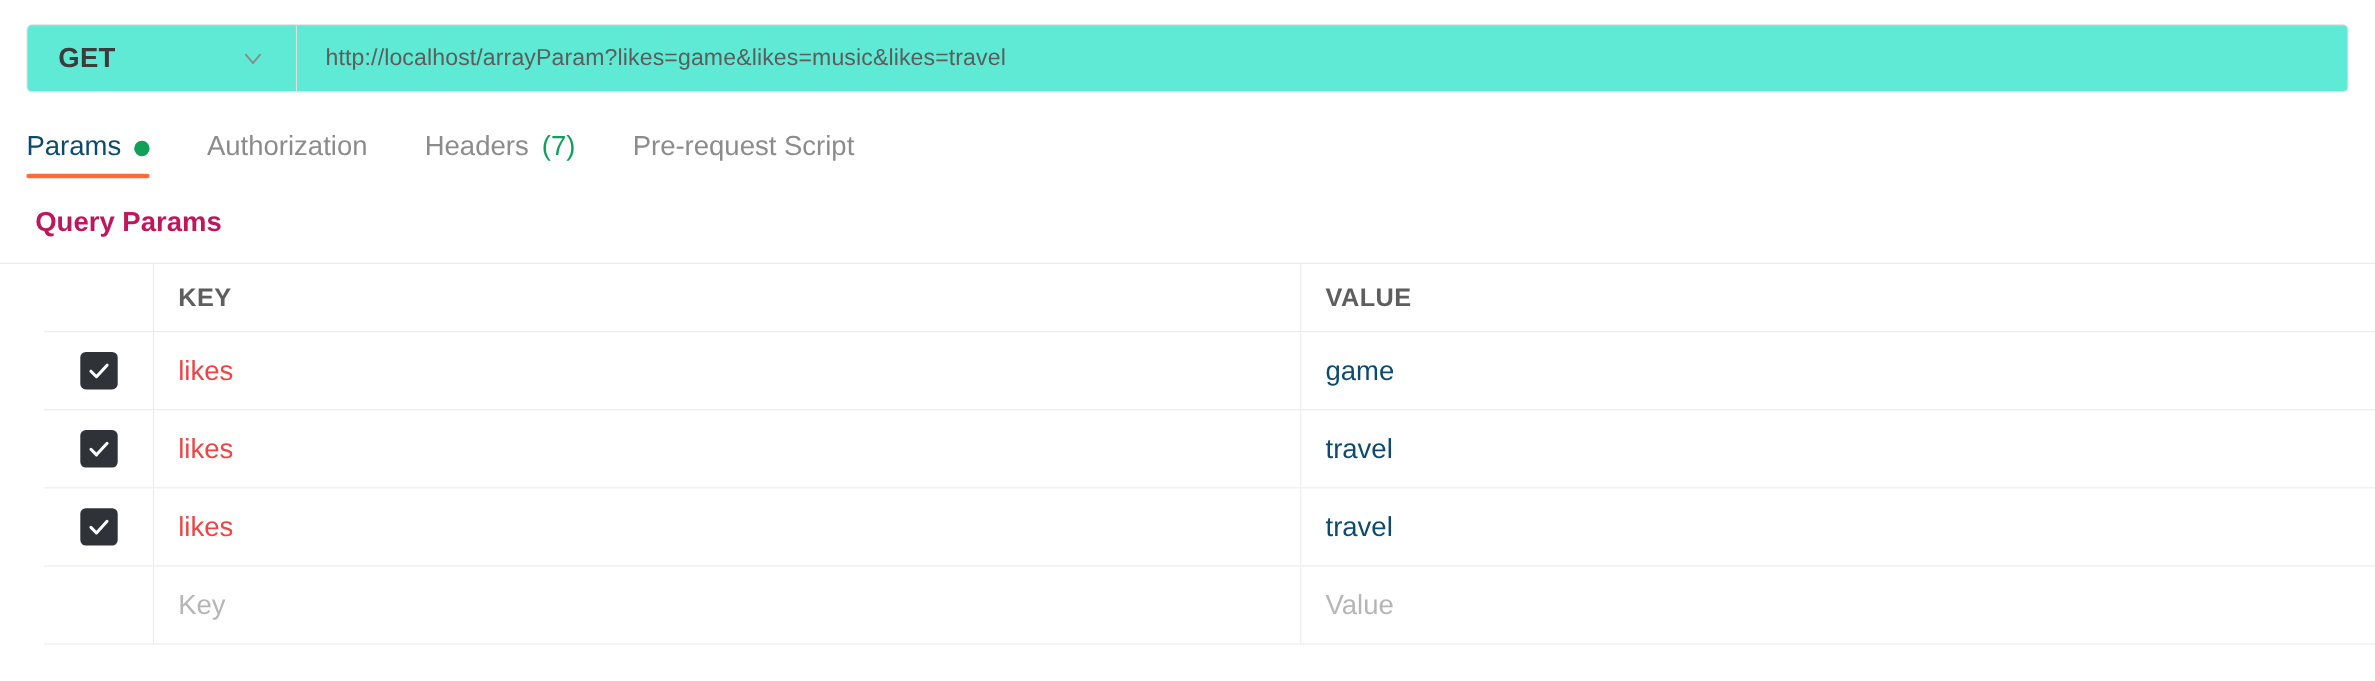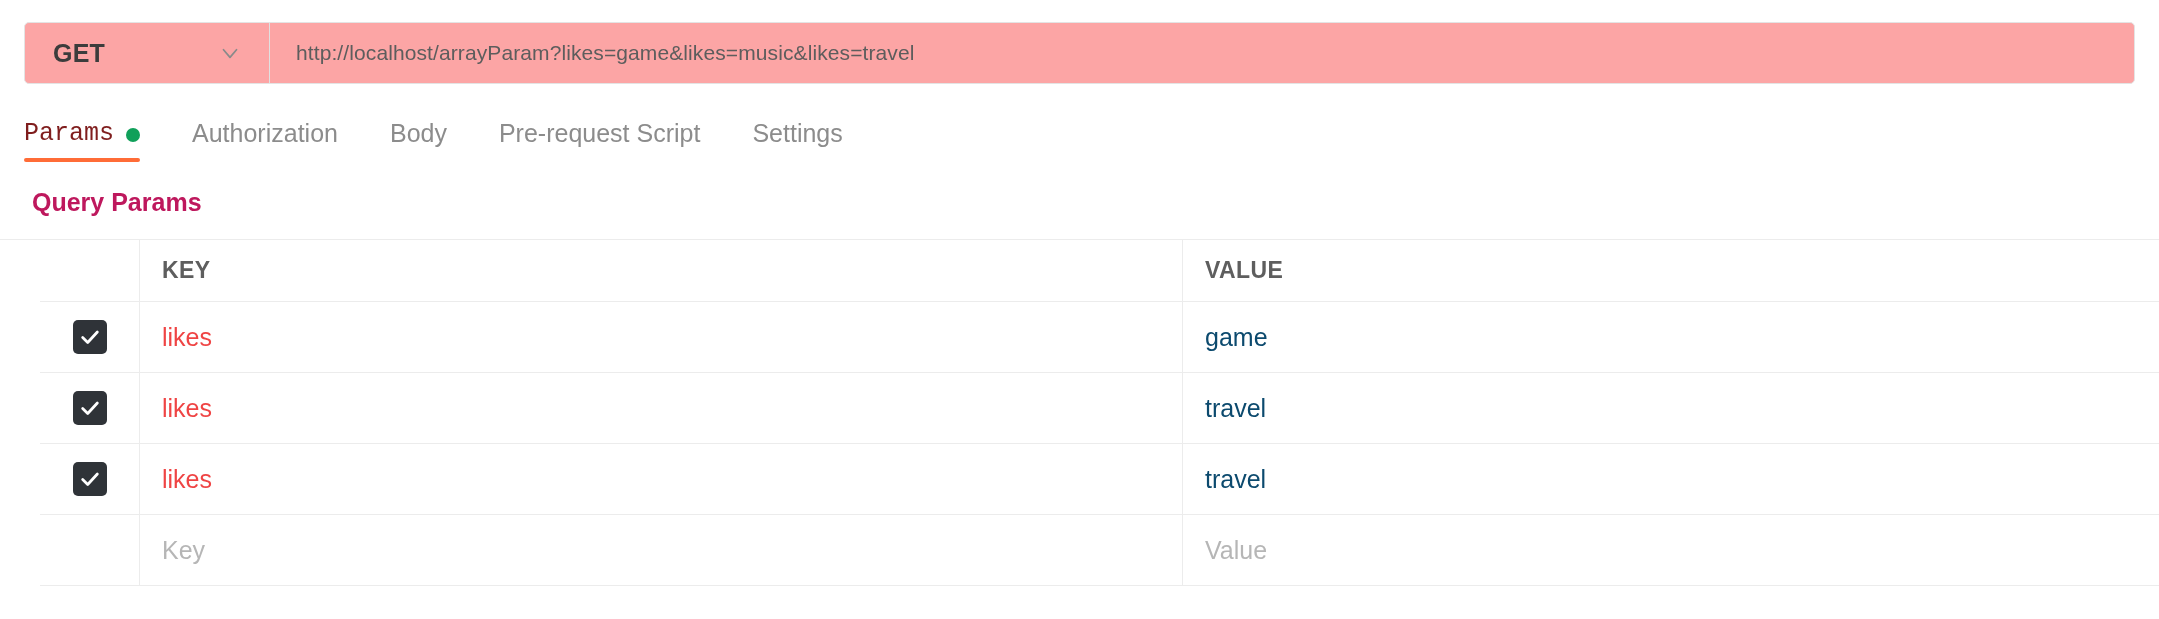--- a/index.html
+++ b/index.html
@@ -18,21 +18,21 @@
   }
 
   
   .urlbar-wrap {
     padding: 22px 24px 0 24px;
   }
   .urlbar {
     display: flex;
     align-items: stretch;
     height: 62px;
-    background: #fca5a5;
+    background: #5eead4;
     border: 1px solid #e4e4e4;
     border-radius: 5px;
     overflow: hidden;
   }
   .method-select {
     display: flex;
     align-items: center;
     justify-content: space-between;
     width: 245px;
     padding: 0 26px 0 28px;
@@ -81,21 +81,21 @@
     padding: 0 26px 14px 26px;
     font-size: 25px;
     color: #8c8c8c;
     cursor: pointer;
     white-space: nowrap;
     height: 100%;
     box-sizing: border-box;
     align-items: flex-end;
   }
   .tab:first-child { padding-left: 0; }
-  .tab.active { color: #7f1d1d; font-family: Liberation Mono, monospace; }
+  .tab.active { color: #0c4a6e; }
   .tab.active::after {
     content: "";
     position: absolute;
     left: 0;
     right: 26px;
     bottom: 0;
     height: 4px;
     background: #ff6c37;
     border-radius: 2px;
   }
@@ -211,33 +211,31 @@
 
   <div class="tab active">
     <span>Params</span>
     <span class="tab-dot"></span>
   </div>
 
   <div class="tab">
     <span>Authorization</span>
   </div>
 
-
   <div class="tab">
-    <span>Body</span>
-  </div>
+    <span>Headers</span>
+    <span class="tab-count">(7)</span>
+  </div>
+
 
   <div class="tab">
     <span>Pre-request Script</span>
   </div>
 
 
-  <div class="tab">
-    <span>Settings</span>
-  </div>
 
 </div>
 
 <div class="section-title">Query Params</div>
 
 <div class="table">
 
   <div class="row header">
     <div class="cell-check"></div>
     <div class="cell-key">KEY</div>

